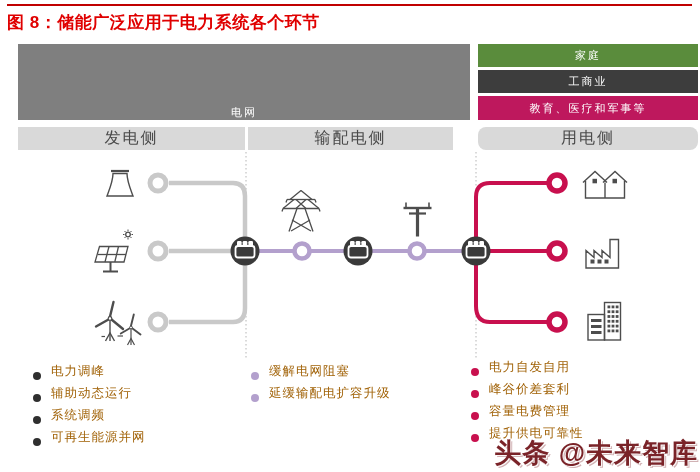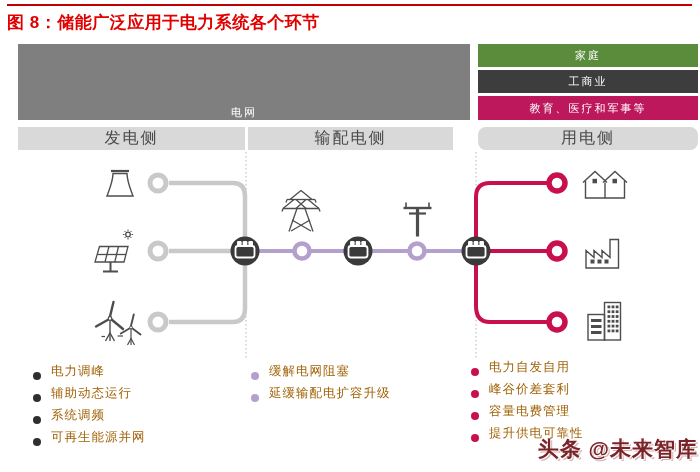--- a/index.html
+++ b/index.html
@@ -28,21 +28,21 @@
   .blist{position:absolute;list-style:none;margin:0;padding:0;}
   .blist li{display:flex;align-items:flex-end;height:22px;font-size:12.5px;color:#a16207;letter-spacing:1px;}
   .bullet{width:8px;height:8px;border-radius:50%;margin-right:10px;flex:0 0 auto;}
   .list-gen{left:33px;top:358px;}
   .list-gen .bullet{background:#2f2f2f;}
   .list-trans{left:251px;top:358px;}
   .list-trans .bullet{background:#b3a0cd;}
   .list-use{left:471px;top:354px;}
   .list-use .bullet{background:#c8104e;}
 
-  .watermark{position:absolute;right:2px;top:435px;font-size:21px;font-weight:bold;color:#7a2328;
+  .watermark{position:absolute;right:2px;top:435px;font-size:27px;font-weight:bold;color:#7a2328;
        letter-spacing:1px;text-shadow:1px 1px 0 rgba(255,255,255,.9),2px 2px 0 rgba(122,35,40,.35);}
 </style>
 </head>
 <body>
 
 <div id="canvas">
 
   <div class="top-rule"></div>
   <div class="fig-title">图 8：储能广泛应用于电力系统各个环节</div>
 

